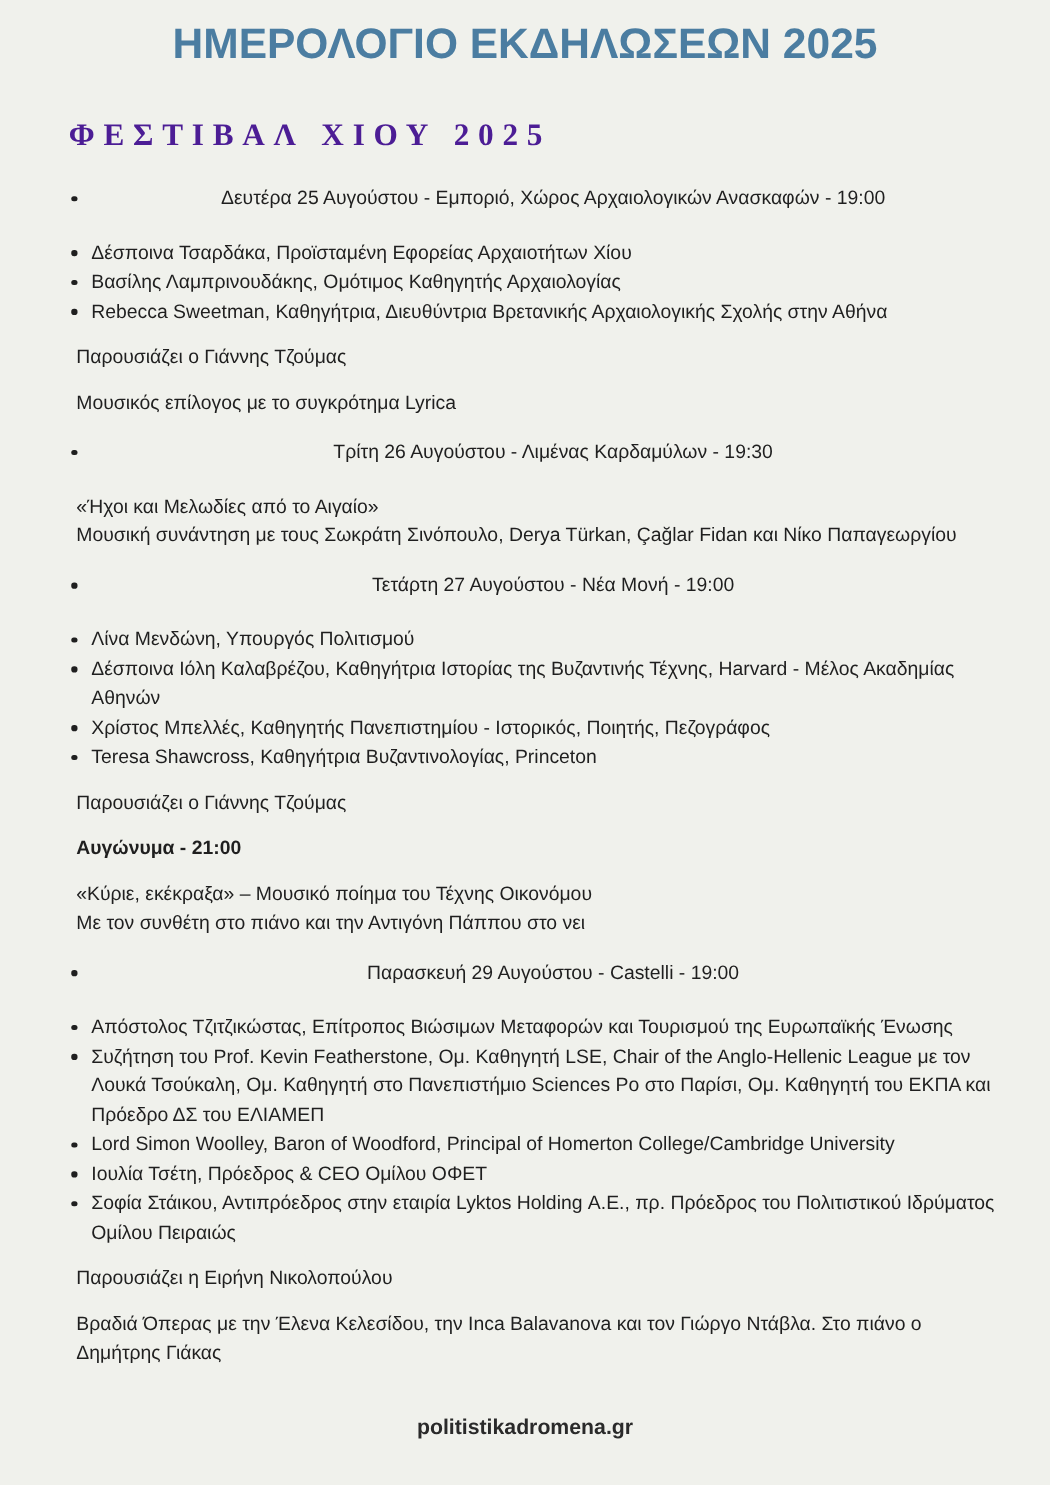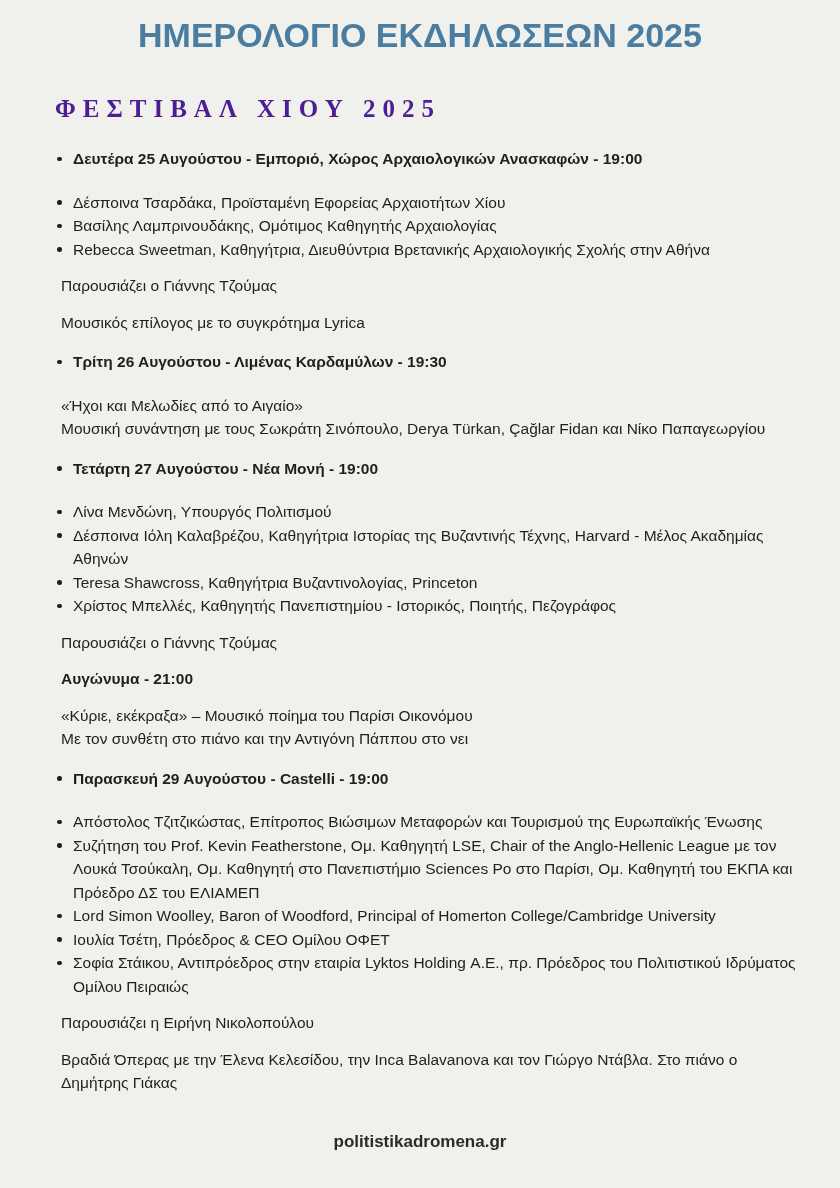--- a/index.html
+++ b/index.html
@@ -30,21 +30,22 @@
   }
   .content {
     margin: 24px 28px 0 44px;
     font-size: 15.5px;
     line-height: 23.5px;
   }
   .event-heading {
     position: relative;
     padding-left: 29px;
     margin: 16px 0 20px;
-    font-weight: 700;
+    font-weight: 400;
+    text-align: center;
   }
   .speaker-list {
     list-style: none;
     margin: 20px 0 12px;
     padding: 0;
   }
   .speaker-list li {
     position: relative;
     padding-left: 29px;
   }
@@ -92,31 +93,31 @@
     </div>
     <div class="event-heading"><span class="bullet-dot"></span><span>Τρίτη 26 Αυγούστου - Λιμένας Καρδαμύλων - 19:30</span></div>
     <div class="paragraph">
       <div class="paragraph-line">«Ήχοι και Μελωδίες από το Αιγαίο»</div>
       <div class="paragraph-line">Μουσική συνάντηση με τους Σωκράτη Σινόπουλο, Derya Türkan, Çağlar Fidan και Νίκο Παπαγεωργίου</div>
     </div>
     <div class="event-heading"><span class="bullet-dot"></span><span>Τετάρτη 27 Αυγούστου - Νέα Μονή - 19:00</span></div>
     <ul class="speaker-list">
       <li><span class="bullet-dot"></span><span>Λίνα Μενδώνη, Υπουργός Πολιτισμού</span></li>
       <li><span class="bullet-dot"></span><span>Δέσποινα Ιόλη Καλαβρέζου, Καθηγήτρια Ιστορίας της Βυζαντινής Τέχνης, Harvard - Μέλος Ακαδημίας Αθηνών</span></li>
+      <li><span class="bullet-dot"></span><span>Χρίστος Μπελλές, Καθηγητής Πανεπιστημίου - Ιστορικός, Ποιητής, Πεζογράφος</span></li>
       <li><span class="bullet-dot"></span><span>Teresa Shawcross, Καθηγήτρια Βυζαντινολογίας, Princeton</span></li>
-      <li><span class="bullet-dot"></span><span>Χρίστος Μπελλές, Καθηγητής Πανεπιστημίου - Ιστορικός, Ποιητής, Πεζογράφος</span></li>
     </ul>
     <div class="paragraph">
       <div class="paragraph-line">Παρουσιάζει ο Γιάννης Τζούμας</div>
     </div>
     <div class="paragraph bold">
       <div class="paragraph-line">Αυγώνυμα - 21:00</div>
     </div>
     <div class="paragraph">
-      <div class="paragraph-line">«Κύριε, εκέκραξα» – Μουσικό ποίημα του Παρίσι Οικονόμου</div>
+      <div class="paragraph-line">«Κύριε, εκέκραξα» – Μουσικό ποίημα του Τέχνης Οικονόμου</div>
       <div class="paragraph-line">Με τον συνθέτη στο πιάνο και την Αντιγόνη Πάππου στο νει</div>
     </div>
     <div class="event-heading"><span class="bullet-dot"></span><span>Παρασκευή 29 Αυγούστου - Castelli - 19:00</span></div>
     <ul class="speaker-list">
       <li><span class="bullet-dot"></span><span>Απόστολος Τζιτζικώστας, Επίτροπος Βιώσιμων Μεταφορών και Τουρισμού της Ευρωπαϊκής Ένωσης</span></li>
       <li><span class="bullet-dot"></span><span>Συζήτηση του Prof. Kevin Featherstone, Ομ. Καθηγητή LSE, Chair of the Anglo-Hellenic League με τον Λουκά Τσούκαλη, Ομ. Καθηγητή στο Πανεπιστήμιο Sciences Po στο Παρίσι, Ομ. Καθηγητή του ΕΚΠΑ και Πρόεδρο ΔΣ του ΕΛΙΑΜΕΠ</span></li>
       <li><span class="bullet-dot"></span><span>Lord Simon Woolley, Baron of Woodford, Principal of Homerton College/Cambridge University</span></li>
       <li><span class="bullet-dot"></span><span>Ιουλία Τσέτη, Πρόεδρος &amp; CEO Ομίλου ΟΦΕΤ</span></li>
       <li><span class="bullet-dot"></span><span>Σοφία Στάικου, Αντιπρόεδρος στην εταιρία Lyktos Holding Α.Ε., πρ. Πρόεδρος του Πολιτιστικού Ιδρύματος Ομίλου Πειραιώς</span></li>
     </ul>

